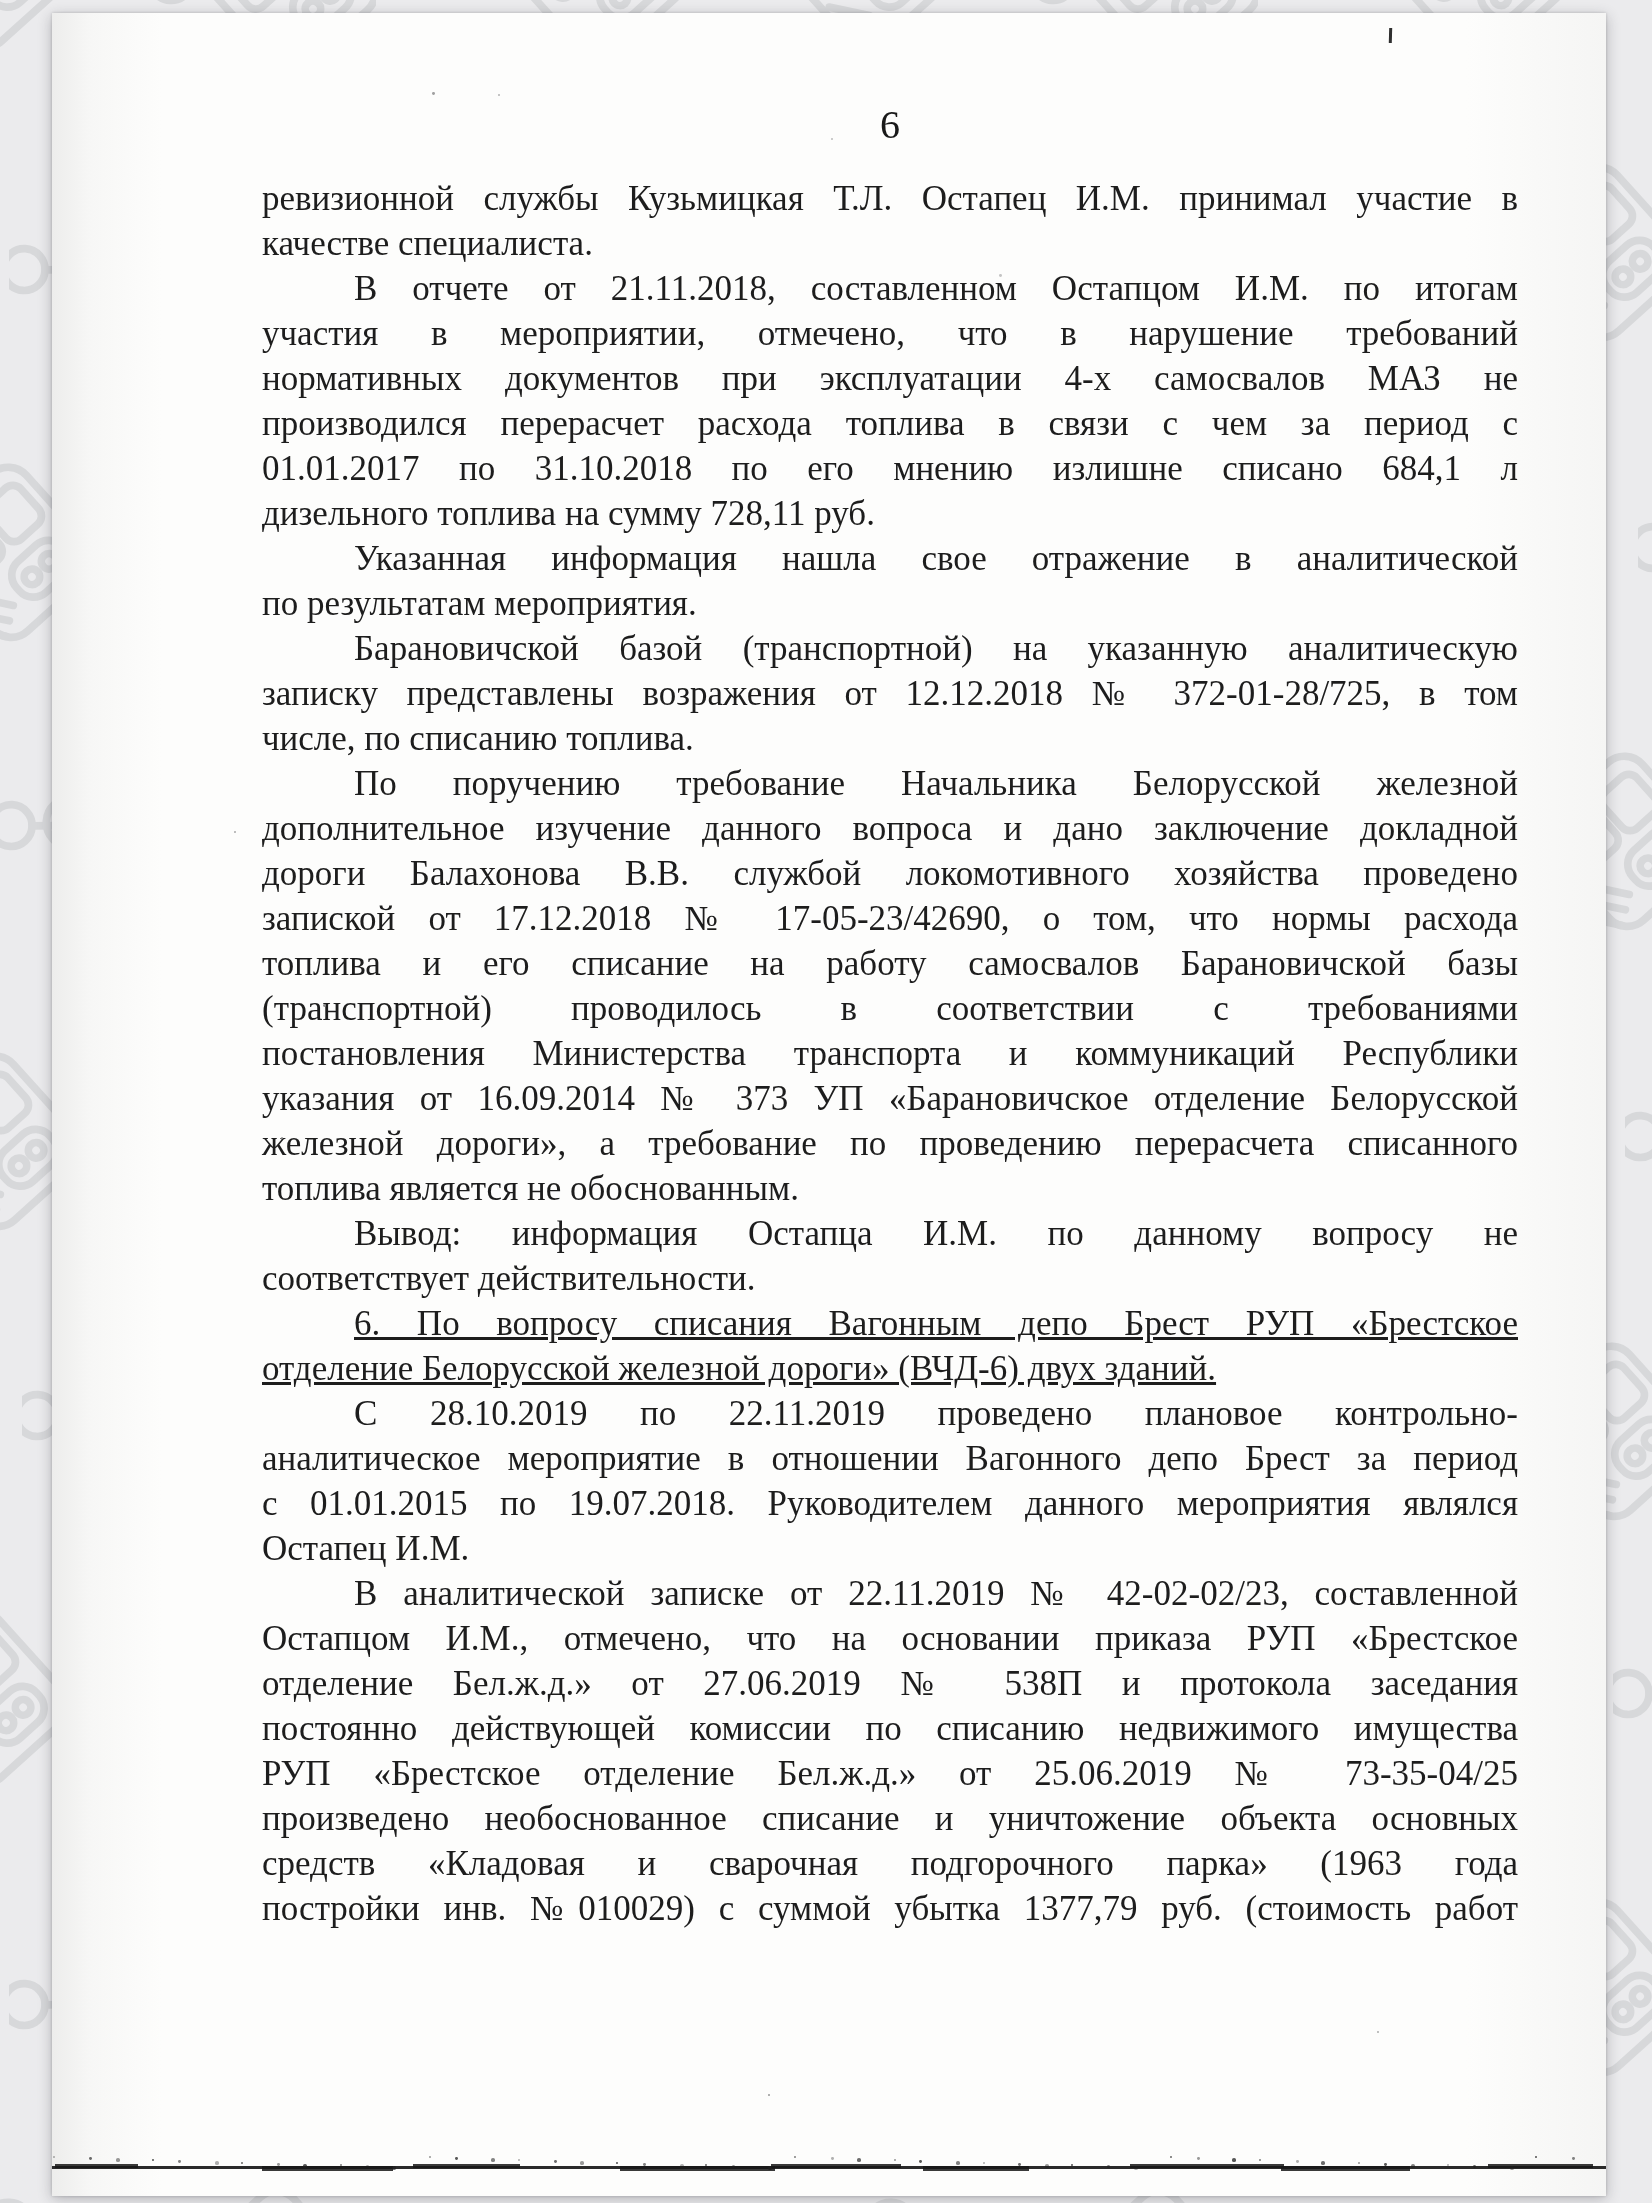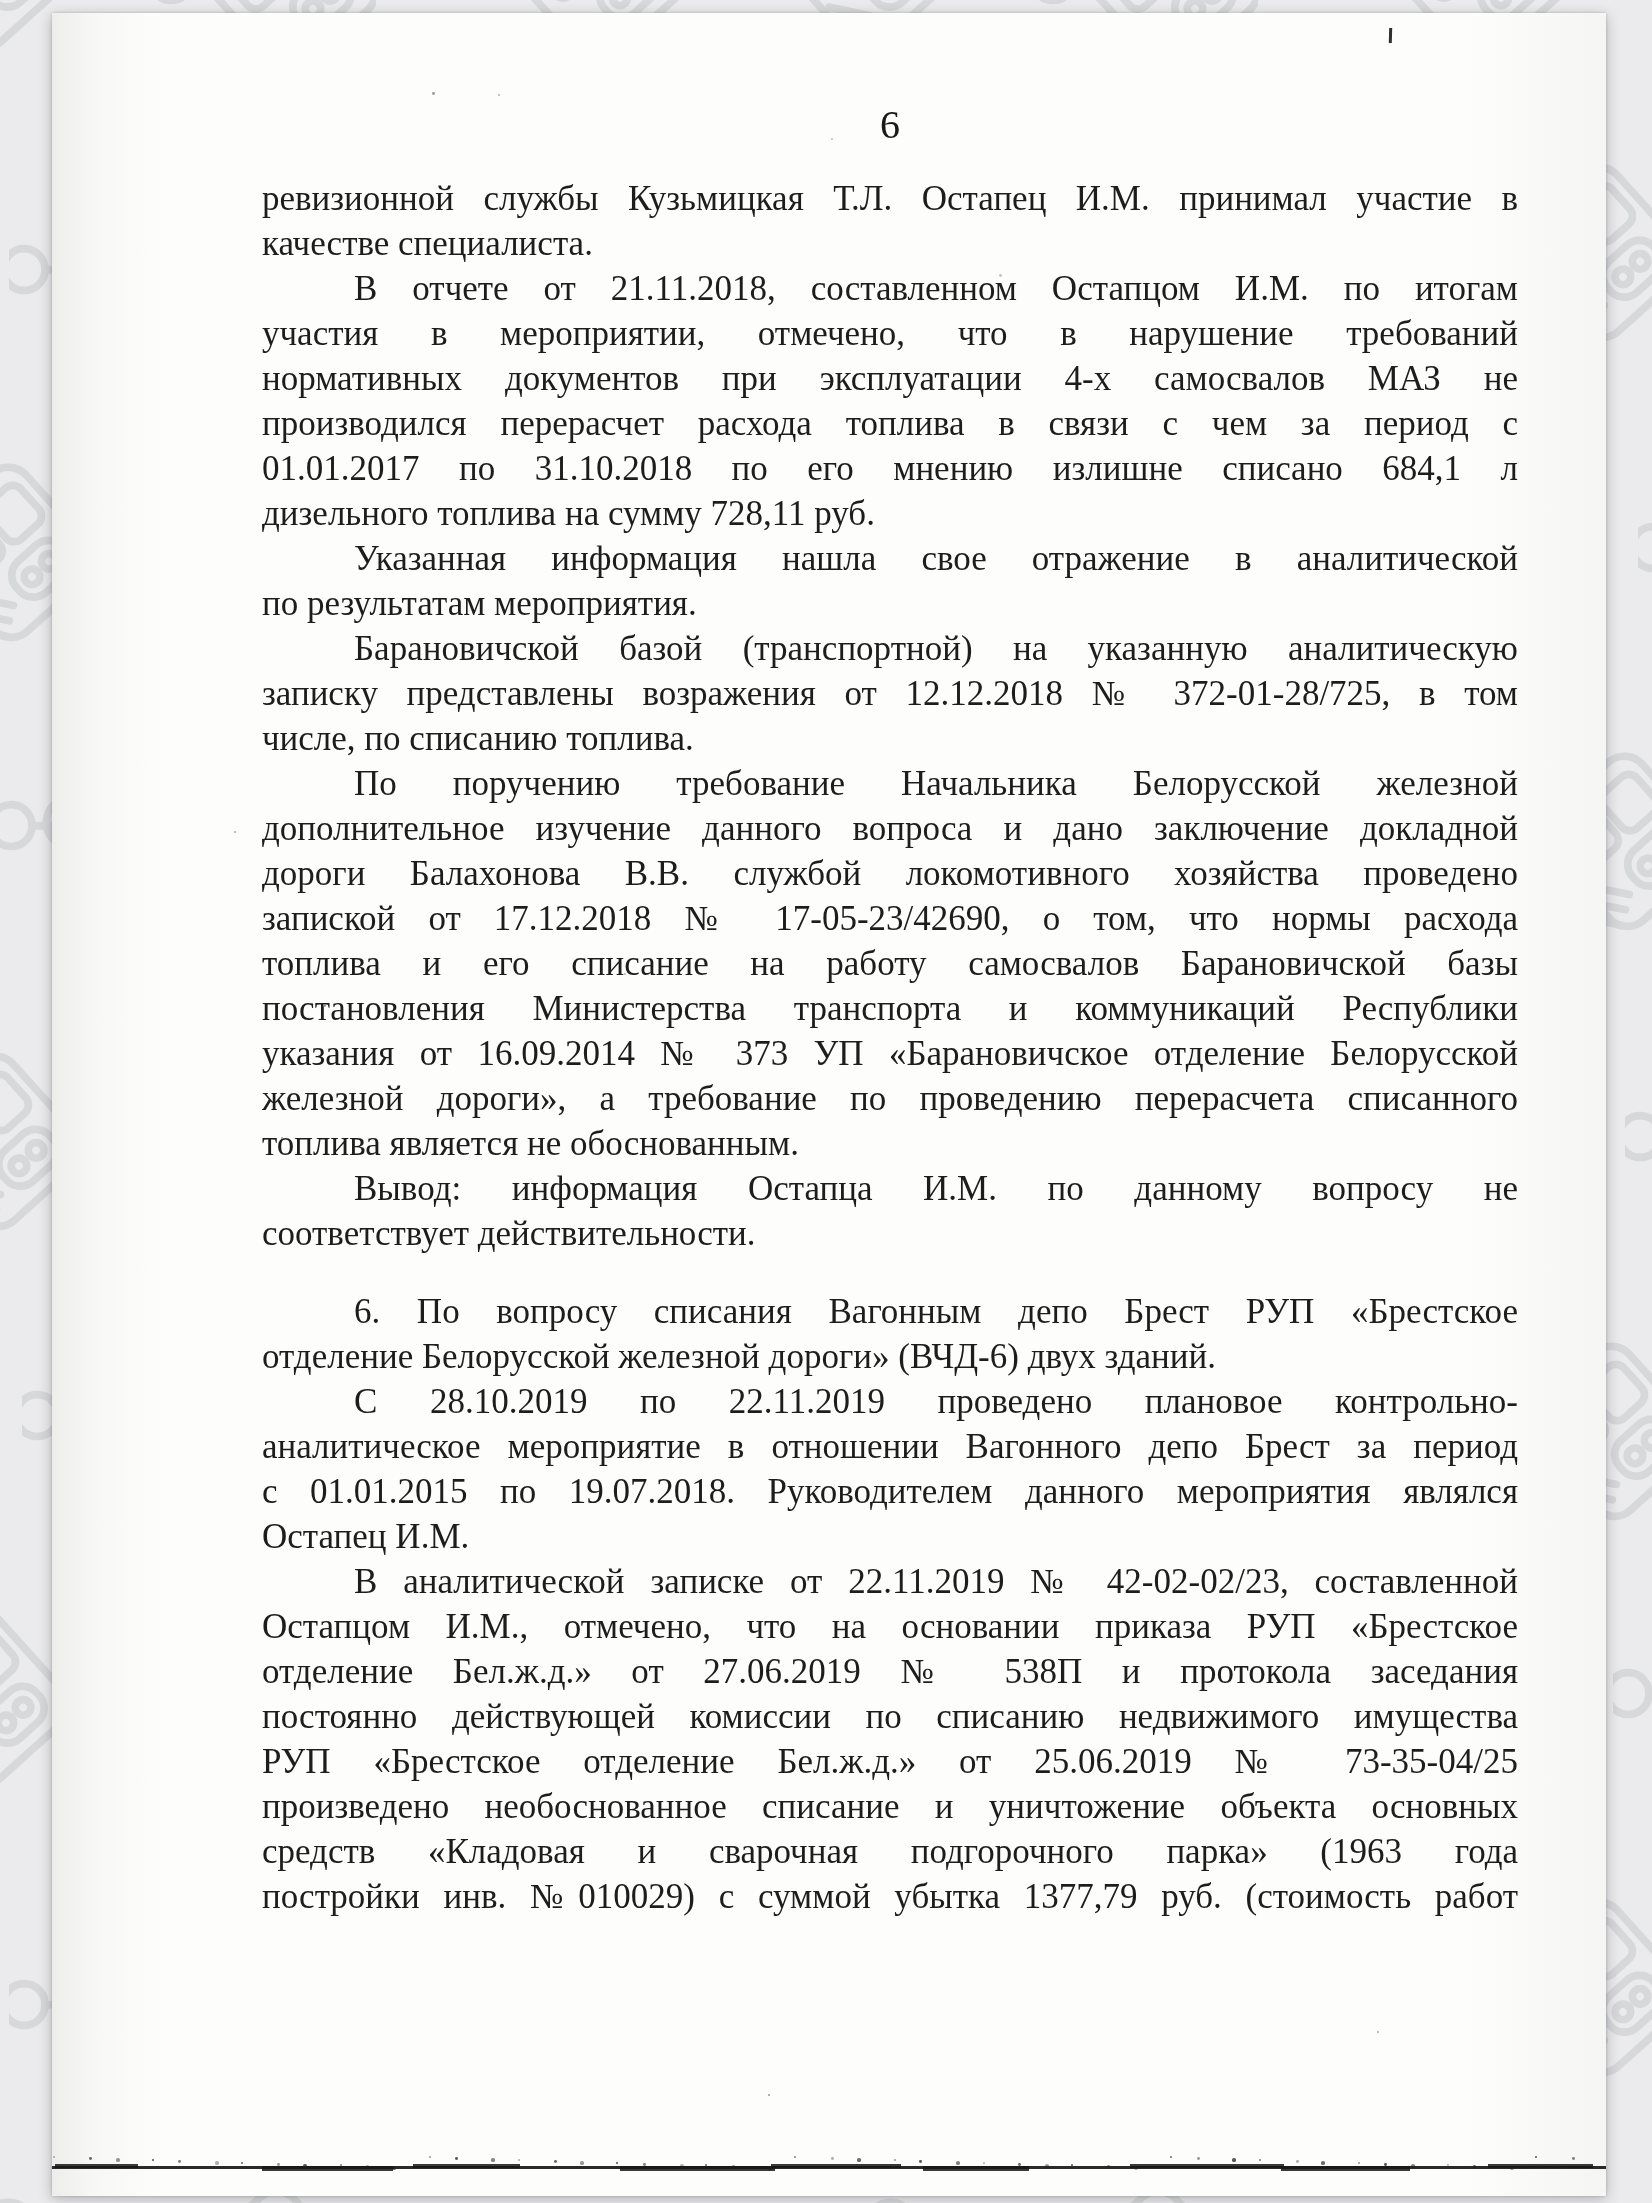--- a/index.html
+++ b/index.html
@@ -8,21 +8,21 @@
   .wm{position:absolute;color:#d7d8da;}
   .wm svg{display:block;}
   #page{position:absolute;left:52px;top:13px;width:1554px;height:2183px;
         background:linear-gradient(90deg,#ededec 0px,#f7f7f6 39px,#fdfdfc 110px,#fdfdfc 1414px,#f5f5f4 1554px);
         box-shadow:0 2.8px 13px rgba(40,40,50,.30),0 0 2.8px rgba(0,0,0,.18);}
   #page-number{position:absolute;left:262px;top:101px;width:1256px;text-align:center;
         font-size:40px;color:#191919;}
   #doc-text{position:absolute;left:262px;top:176px;width:1256px;font-size:35px;
         line-height:45px;color:#1d1d1d;}
   .paragraph{margin:0;}
-  .gap-before{margin-top:33px;}
+  .gap-before{text-decoration:underline;}
   .line{text-align:justify;text-align-last:justify;}
   .line-indent{text-indent:92px;}
   .line-end{text-align-last:left;}
   #artifact-line{position:absolute;left:52px;top:2166px;width:1554px;height:2.8px;background:#2a2a2a;}
   .seg,.speck{position:absolute;}
   .speck{border-radius:50%;}
   #tick{position:absolute;left:1337px;top:14.7px;width:2.8px;height:14.7px;background:#2f2f2f;transform:rotate(1.5deg);}
 </style>
 </head>
 <body>
@@ -1061,20 +1061,21 @@
         <div class="line line-indent">Барановичской базой (транспортной) на указанную аналитическую</div>
         <div class="line">записку представлены возражения от 12.12.2018 № 372-01-28/725, в том</div>
         <div class="line line-end">числе, по списанию топлива.</div>
       </div>
       <div class="paragraph">
         <div class="line line-indent">По поручению требование Начальника Белорусской железной</div>
         <div class="line">дополнительное изучение данного вопроса и дано заключение докладной</div>
         <div class="line">дороги Балахонова В.В. службой локомотивного хозяйства проведено</div>
         <div class="line">запиской от 17.12.2018 № 17-05-23/42690, о том, что нормы расхода</div>
         <div class="line">топлива и его списание на работу самосвалов Барановичской базы</div>
+        <div class="line">(транспортной) проводилось в соответствии с требованиями</div>
         <div class="line">постановления Министерства транспорта и коммуникаций Республики</div>
         <div class="line">указания от 16.09.2014 № 373 УП «Барановичское отделение Белорусской</div>
         <div class="line">железной дороги», а требование по проведению перерасчета списанного</div>
         <div class="line line-end">топлива является не обоснованным.</div>
       </div>
       <div class="paragraph">
         <div class="line line-indent">Вывод: информация Остапца И.М. по данному вопросу не</div>
         <div class="line line-end">соответствует действительности.</div>
       </div>
       <div class="paragraph gap-before">

